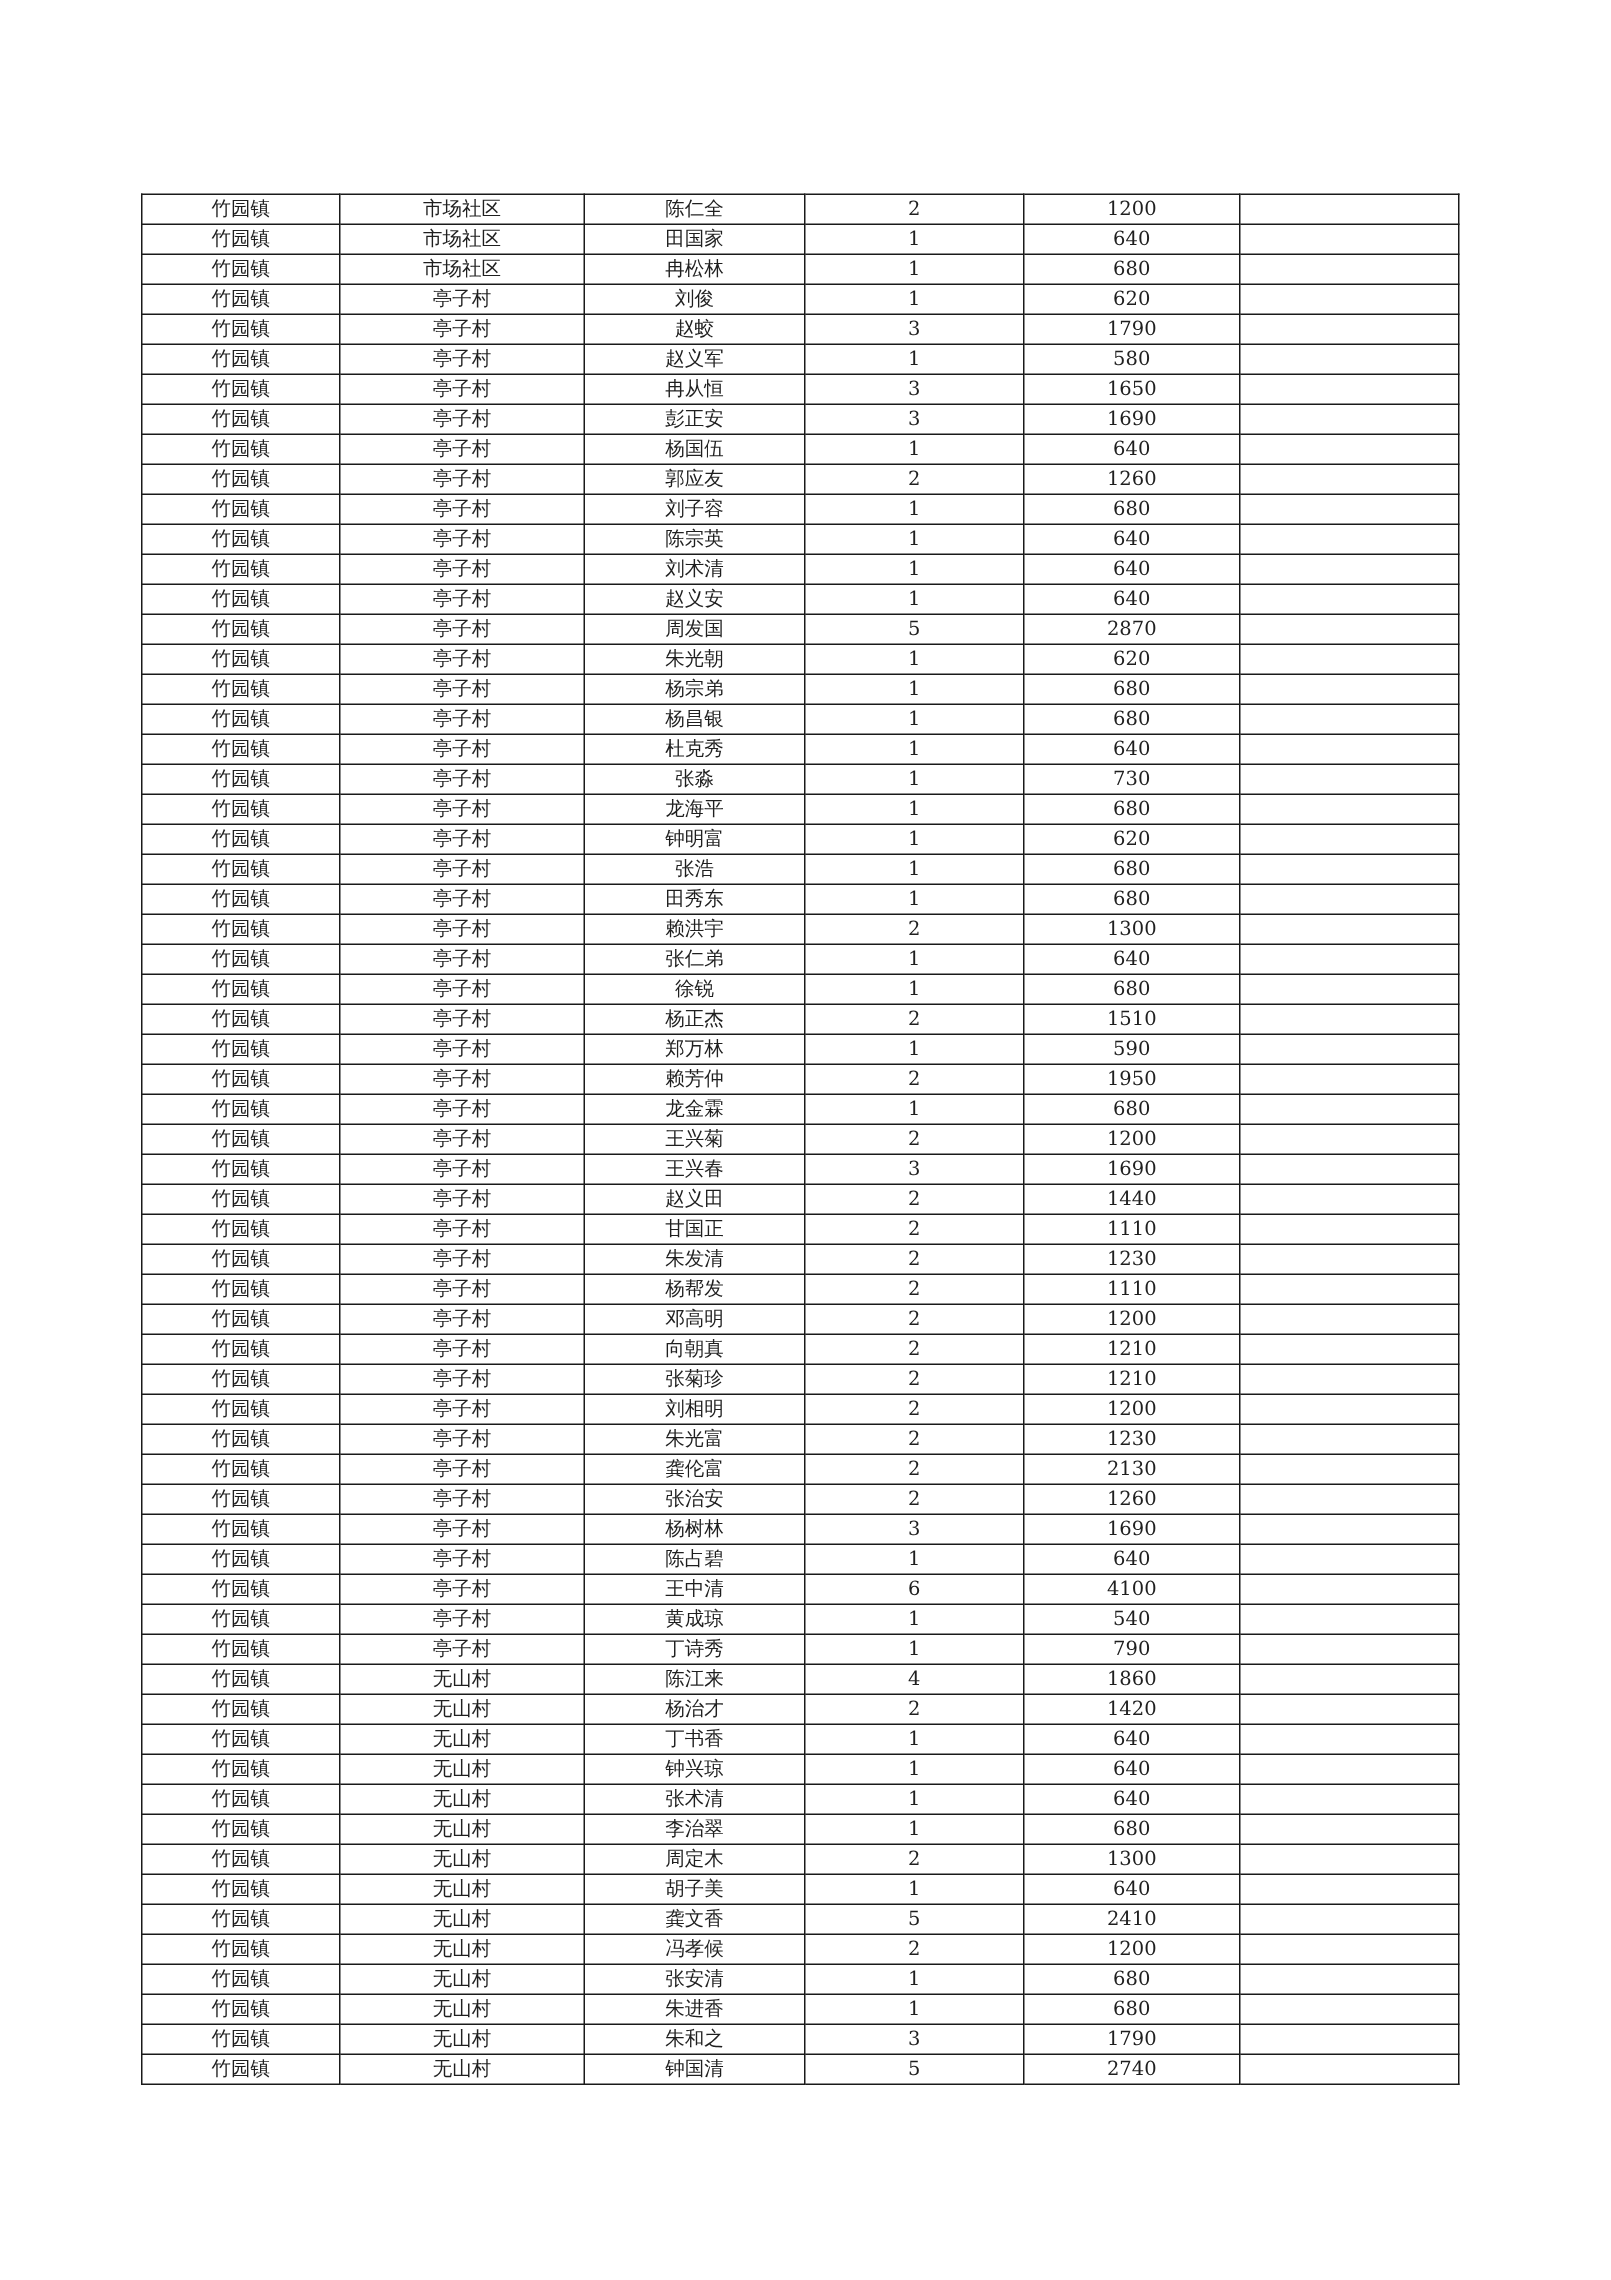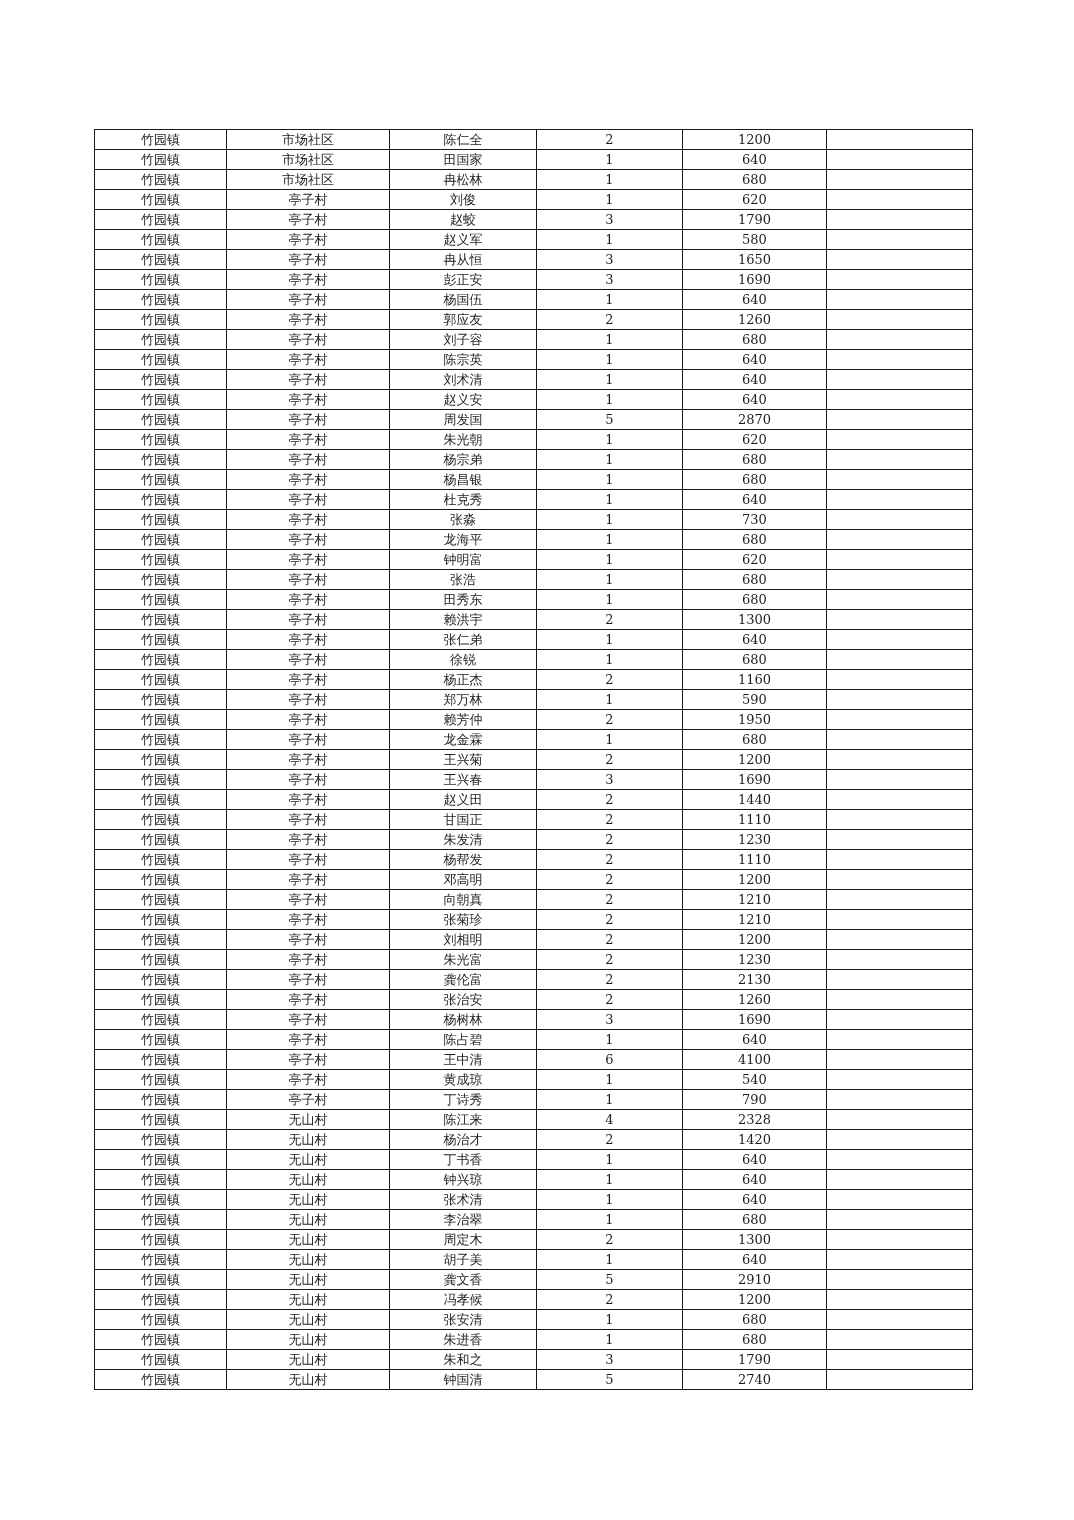--- a/index.html
+++ b/index.html
@@ -275,21 +275,21 @@
           <td>徐锐</td>
           <td>1</td>
           <td>680</td>
           <td></td>
         </tr>
         <tr>
           <td>竹园镇</td>
           <td>亭子村</td>
           <td>杨正杰</td>
           <td>2</td>
-          <td>1160</td>
+          <td>1510</td>
           <td></td>
         </tr>
         <tr>
           <td>竹园镇</td>
           <td>亭子村</td>
           <td>郑万林</td>
           <td>1</td>
           <td>590</td>
           <td></td>
         </tr>
@@ -451,21 +451,21 @@
           <td>丁诗秀</td>
           <td>1</td>
           <td>790</td>
           <td></td>
         </tr>
         <tr>
           <td>竹园镇</td>
           <td>无山村</td>
           <td>陈江来</td>
           <td>4</td>
-          <td>2328</td>
+          <td>1860</td>
           <td></td>
         </tr>
         <tr>
           <td>竹园镇</td>
           <td>无山村</td>
           <td>杨治才</td>
           <td>2</td>
           <td>1420</td>
           <td></td>
         </tr>
@@ -515,21 +515,21 @@
           <td>胡子美</td>
           <td>1</td>
           <td>640</td>
           <td></td>
         </tr>
         <tr>
           <td>竹园镇</td>
           <td>无山村</td>
           <td>龚文香</td>
           <td>5</td>
-          <td>2910</td>
+          <td>2410</td>
           <td></td>
         </tr>
         <tr>
           <td>竹园镇</td>
           <td>无山村</td>
           <td>冯孝候</td>
           <td>2</td>
           <td>1200</td>
           <td></td>
         </tr>

